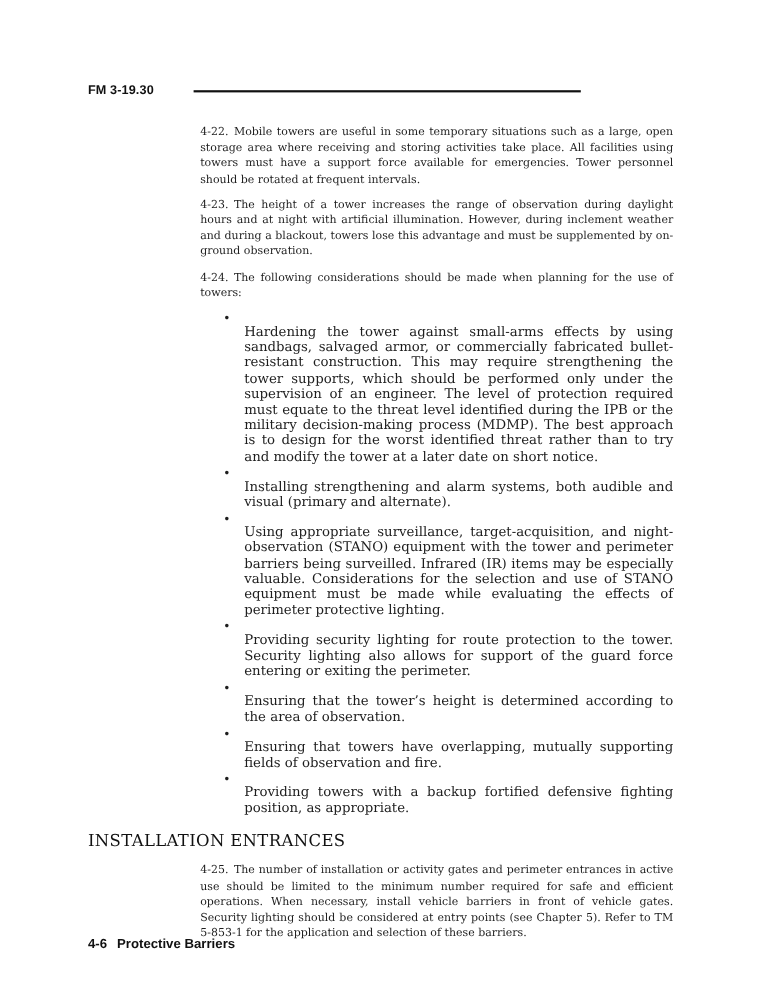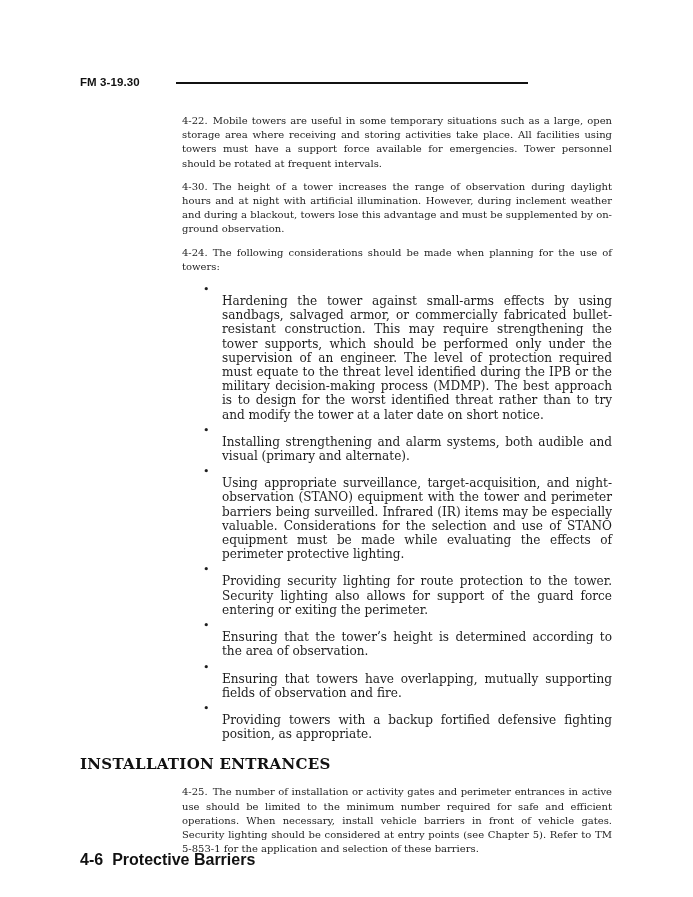--- a/index.html
+++ b/index.html
@@ -70,54 +70,54 @@
     font-size: 11px;
   }
   .bullet-text {
     flex: 1;
     text-align: justify;
     margin-top: 11px;
   }
   .section-heading {
     margin: 14px 0 12px 0;
     font-family: "DejaVu Serif", serif;
-    font-weight: bold;
+    font-weight: normal;
     font-size: 15px;
     letter-spacing: 0.3px;
     color: #111111;
   }
   
   .footer {
     position: absolute;
     left: 80px;
     top: 851px;
     font-family: "Liberation Sans", sans-serif;
     font-weight: bold;
-    font-size: 16px;
+    font-size: 12px;
     color: #111111;
   }
   .footer .section-title {
     margin-left: 9px;
   }
 </style>
 </head>
 <body>
 
 <div class="page">
 
   <div class="header">
     <span class="doc-number">FM 3-19.30</span>
     <div class="header-rule"></div>
   </div>
 
   <div class="main">
 
     <p class="para">4-22. Mobile towers are useful in some temporary situations such as a large, open storage area where receiving and storing activities take place. All facilities using towers must have a support force available for emergencies. Tower personnel should be rotated at frequent intervals.</p>
 
-    <p class="para">4-30. The height of a tower increases the range of observation during daylight hours and at night with artificial illumination. However, during inclement weather and during a blackout, towers lose this advantage and must be supplemented by on-ground observation.</p>
+    <p class="para">4-23. The height of a tower increases the range of observation during daylight hours and at night with artificial illumination. However, during inclement weather and during a blackout, towers lose this advantage and must be supplemented by on-ground observation.</p>
 
     <p class="para">4-24. The following considerations should be made when planning for the use of towers:</p>
 
     <div class="bullet-list">
       <div class="bullet-item">
         <span class="bullet-marker">•</span>
         <span class="bullet-text">Hardening the tower against small-arms effects by using sandbags, salvaged armor, or commercially fabricated bullet-resistant construction. This may require strengthening the tower supports, which should be performed only under the supervision of an engineer. The level of protection required must equate to the threat level identified during the IPB or the military decision-making process (MDMP). The best approach is to design for the worst identified threat rather than to try and modify the tower at a later date on short notice.</span>
       </div>
       <div class="bullet-item">
         <span class="bullet-marker">•</span>

